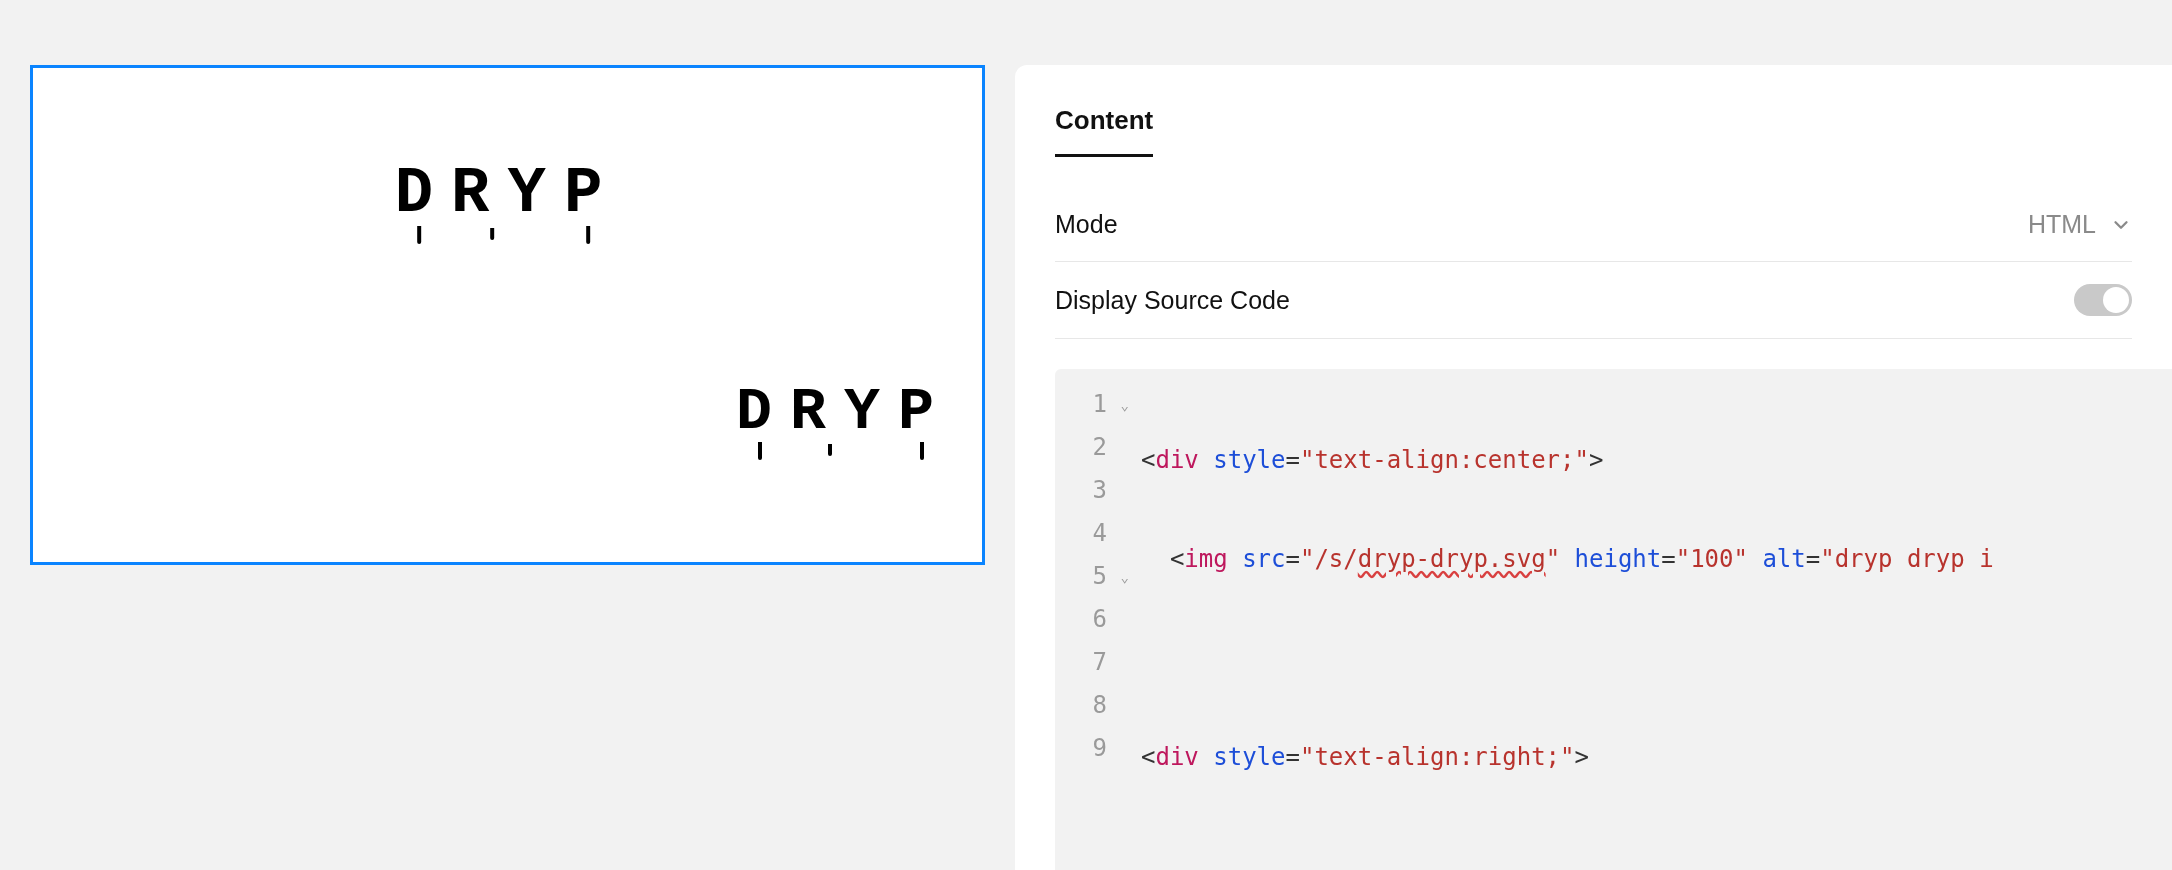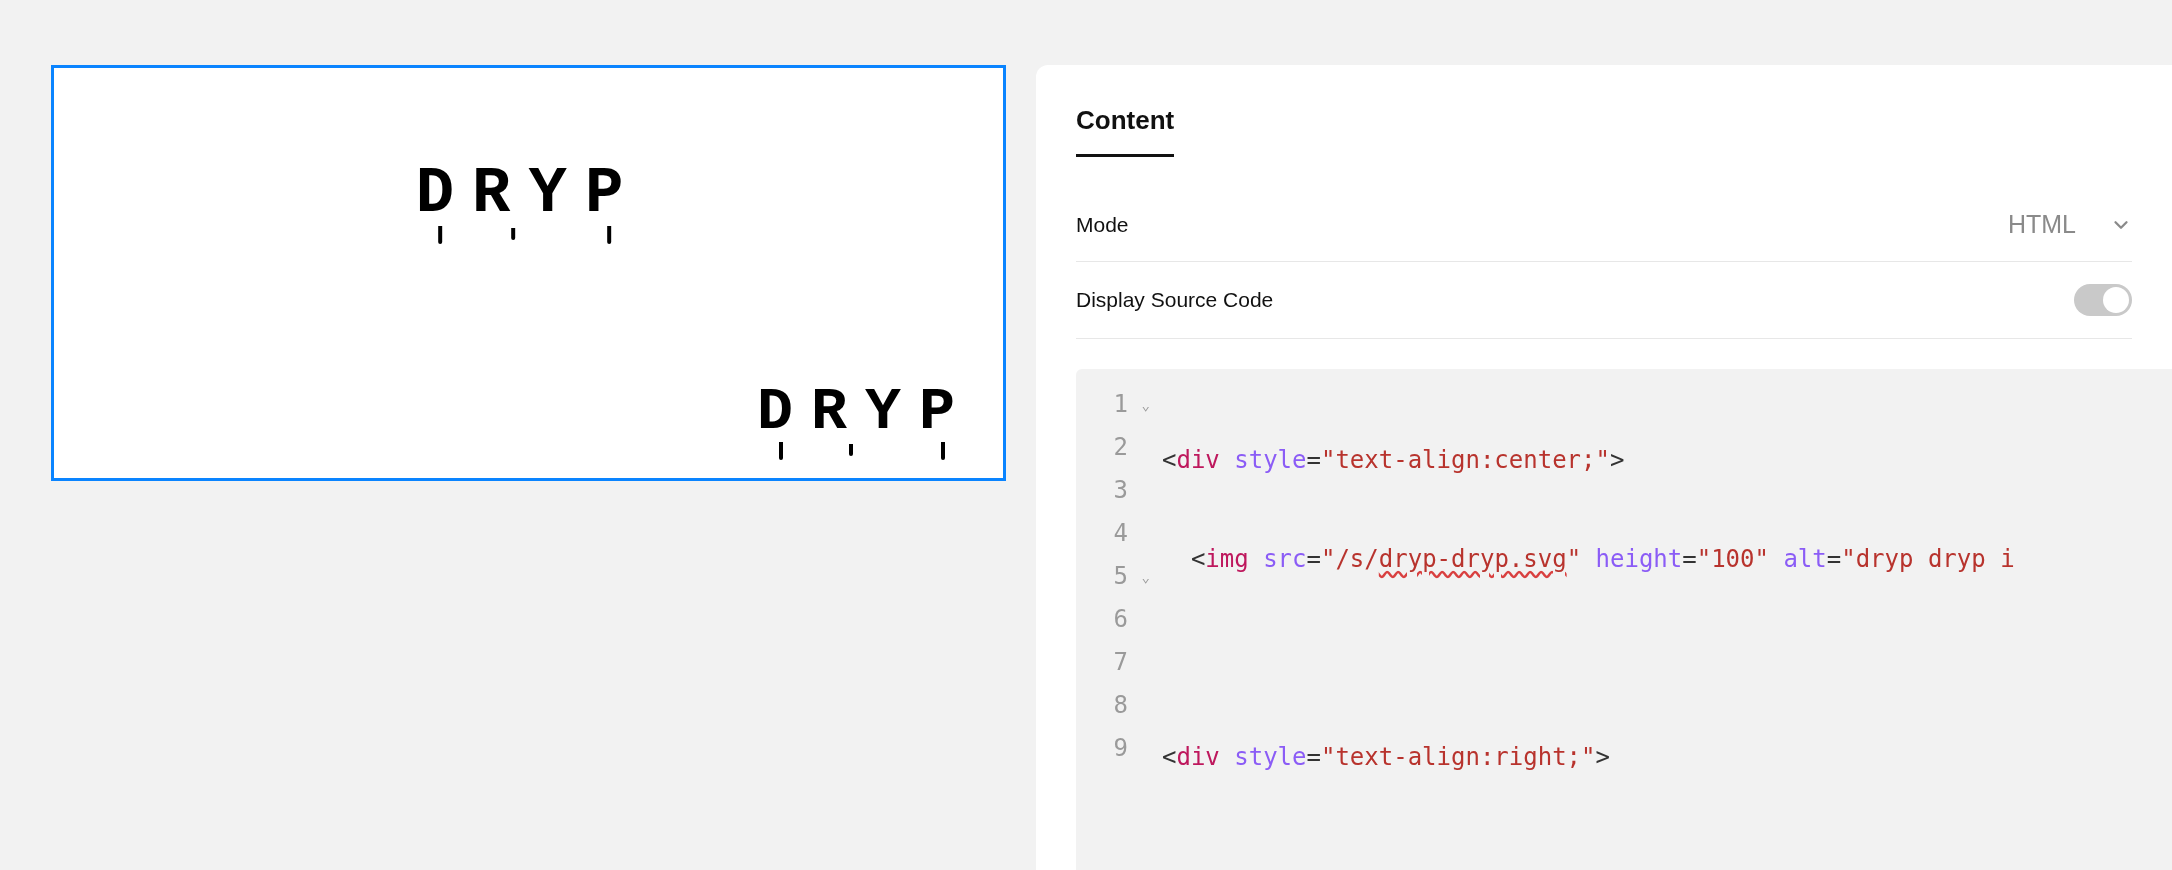--- a/index.html
+++ b/index.html
@@ -10,23 +10,23 @@
     height: 870px;
     overflow: hidden;
   }
   .app {
     display: flex;
     width: 100%;
     height: 100%;
     padding-top: 65px;
   }
   .preview-pane {
-    margin-left: 51px;
+    margin-left: 30px;
     width: 955px;
-    height: 416px;
+    height: 500px;
     background: #fff;
     border: 3px solid #0a84ff;
     position: relative;
   }
   .preview-inner {
     width: 100%;
     height: 100%;
     position: relative;
   }
   .dryp-center {
@@ -101,28 +101,28 @@
     margin-top: 30px;
   }
   .setting-row {
     display: flex;
     align-items: center;
     justify-content: space-between;
     border-bottom: 1px solid #e7e7e7;
     padding: 22px 0;
   }
   .setting-label {
-    font-size: 21px;
+    font-size: 25px;
     color: #111;
     text-align: right;
   }
   .mode-select {
     display: flex;
     align-items: center;
-    gap: 34px;
+    gap: 14px;
     cursor: pointer;
   }
   .mode-value {
     font-size: 25px;
     color: #8a8a8a;
   }
   .chevron {
     width: 22px;
     height: 22px;
   }
@@ -179,21 +179,21 @@
     padding: 14px 0 14px 28px;
     white-space: pre;
     color: #333;
     position: relative;
   }
   .code-line {
     height: 43px;
     line-height: 43px;
   }
   .tok-tag { color: #be185d; }
-  .tok-attr { color: #8b5cf6; }
+  .tok-attr { color: #1d4ed8; }
   .tok-str { color: #b8332d; }
   .tok-punc { color: #333; }
   .tok-err { 
     text-decoration: underline wavy #d94040;
     text-underline-offset: 4px;
   }
 </style>
 </head>
 <body>
 

